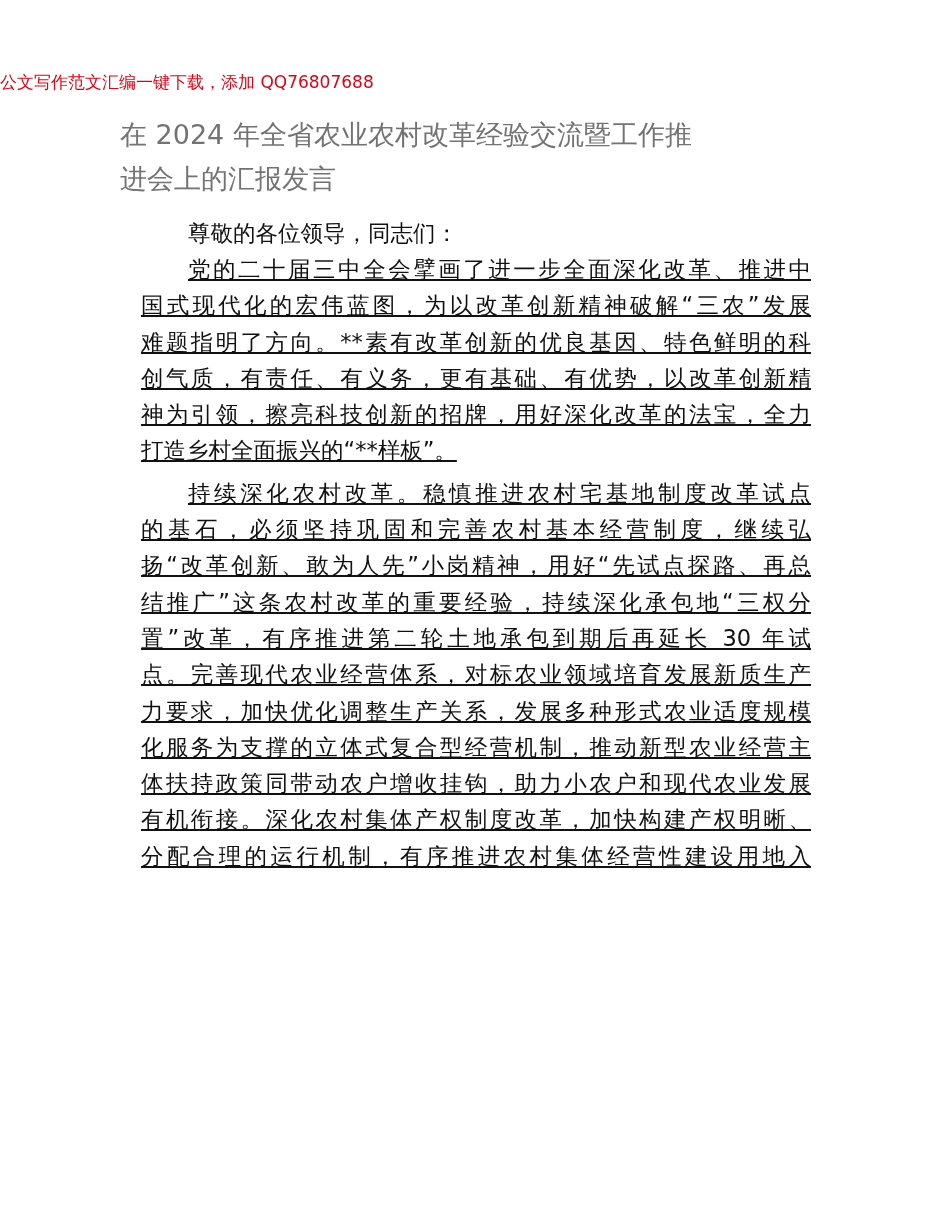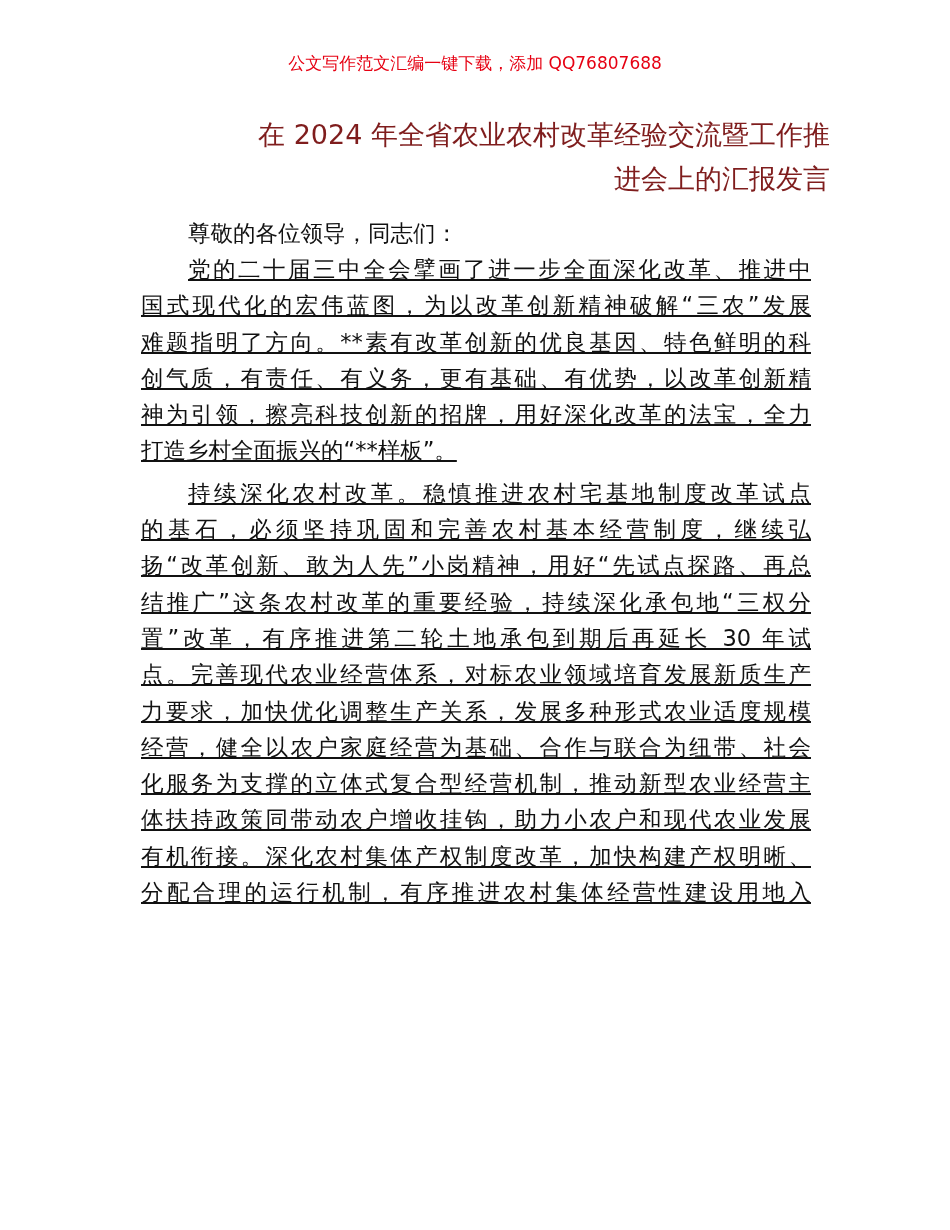--- a/index.html
+++ b/index.html
@@ -18,38 +18,37 @@
     .page {
       position: absolute;
       left: 0;
       top: 0;
       width: 950px;
       height: 1230px;
       background: #ffffff;
     }
     .watermark {
       position: absolute;
-      top: 51px;
+      top: 70px;
       left: 0;
       width: 950px;
-      text-align: center;
       font-size: 17px;
       line-height: 24px;
       color: #e60012;
       letter-spacing: 0px;
     }
     .title {
       position: absolute;
       top: 113px;
       left: 120px;
       width: 710px;
-      text-align: right;
+      text-align: left;
       font-size: 27px;
       line-height: 44px;
-      color: #7f1d1d;
+      color: #737373;
       font-weight: normal;
     }
     .title .tline {
       display: block;
       white-space: nowrap;
     }
     .body-text {
       position: absolute;
       left: 141px;
       top: 215px;
@@ -112,21 +111,20 @@
     <span class="para-gap"></span>
 
     <div class="paragraph">
       <span class="line indent">持续深化农村改革。稳慎推进农村宅基地制度改革试点</span>
       <span class="line">的基石，必须坚持巩固和完善农村基本经营制度，继续弘</span>
       <span class="line">扬“改革创新、敢为人先”小岗精神，用好“先试点探路、再总</span>
       <span class="line">结推广”这条农村改革的重要经验，持续深化承包地“三权分</span>
       <span class="line">置”改革，有序推进第二轮土地承包到期后再延长 30 年试</span>
       <span class="line">点。完善现代农业经营体系，对标农业领域培育发展新质生产</span>
       <span class="line">力要求，加快优化调整生产关系，发展多种形式农业适度规模</span>
-      <span class="line">经营，健全以农户家庭经营为基础、合作与联合为纽带、社会</span>
       <span class="line">化服务为支撑的立体式复合型经营机制，推动新型农业经营主</span>
       <span class="line">体扶持政策同带动农户增收挂钩，助力小农户和现代农业发展</span>
       <span class="line">有机衔接。深化农村集体产权制度改革，加快构建产权明晰、</span>
       <span class="line">分配合理的运行机制，有序推进农村集体经营性建设用地入</span>
     </div>
 
   </div>
 </div>
 
 </body></html>

